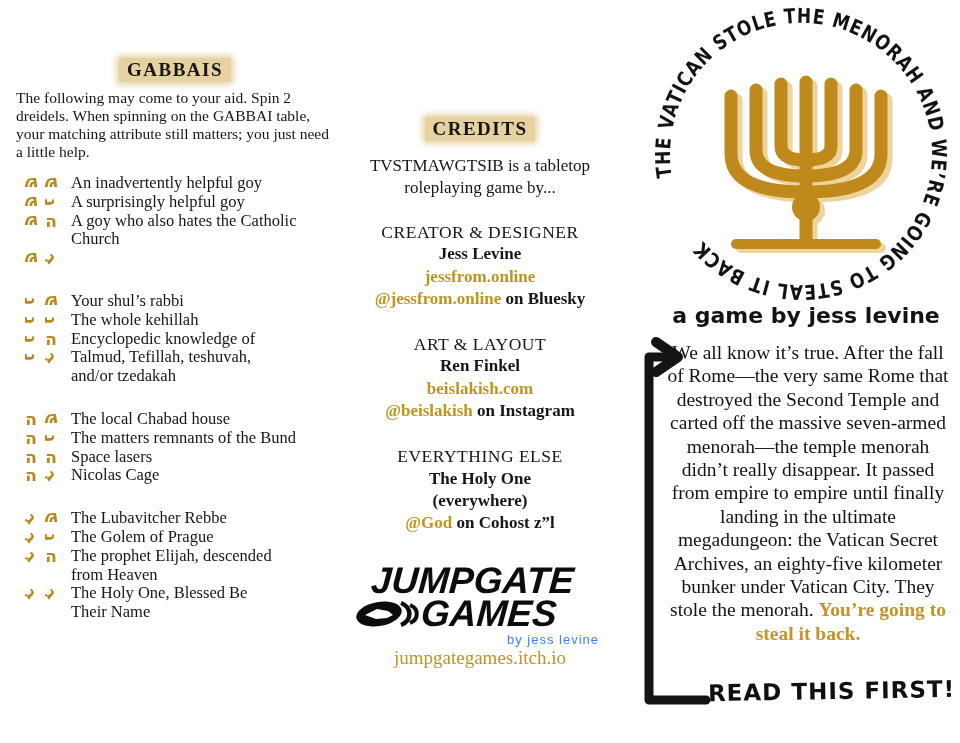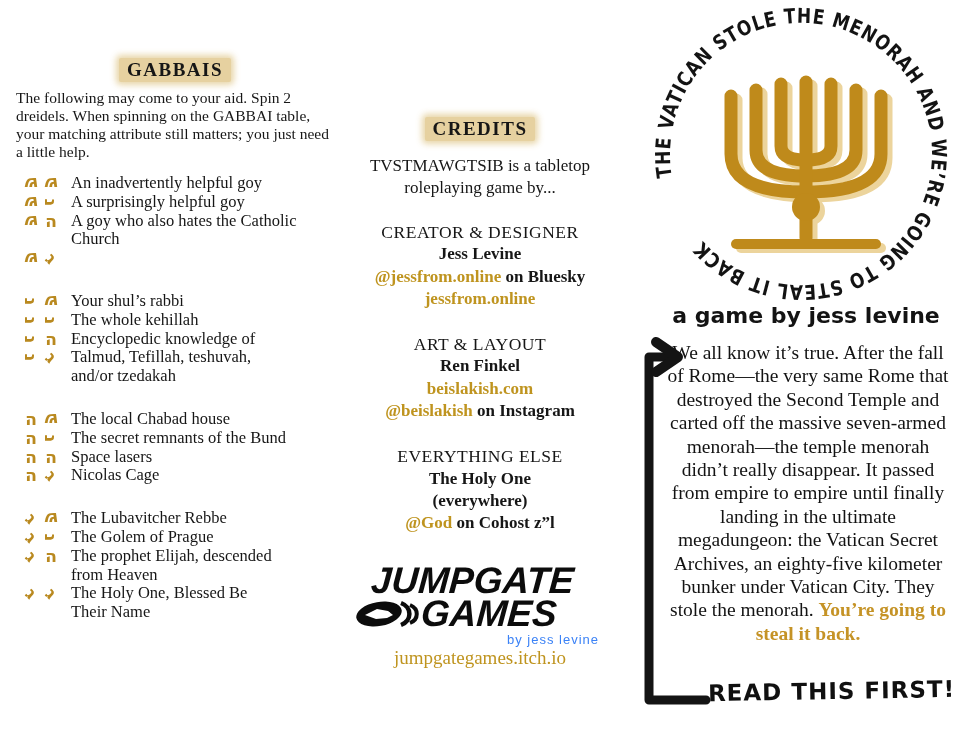--- a/index.html
+++ b/index.html
@@ -124,21 +124,21 @@
           <span class="gabbai-text">and/or tzedakah</span>
         </div>
       </div>
       <div class="gabbai-group">
         <div class="gabbai-line">
           <span class="gabbai-letters"><span class="lt rot-hey">ה</span><span class="lt rot-shin">ש</span></span>
           <span class="gabbai-text">The local Chabad house</span>
         </div>
         <div class="gabbai-line">
           <span class="gabbai-letters"><span class="lt rot-hey">ה</span><span class="lt rot-nun">נ</span></span>
-          <span class="gabbai-text">The secret remnants of the Bund</span>
+          <span class="gabbai-text">The matters remnants of the Bund</span>
         </div>
         <div class="gabbai-line">
           <span class="gabbai-letters"><span class="lt rot-hey">ה</span><span class="lt rot-hey">ה</span></span>
           <span class="gabbai-text">Space lasers</span>
         </div>
         <div class="gabbai-line">
           <span class="gabbai-letters"><span class="lt rot-hey">ה</span><span class="lt rot-gimel">ג</span></span>
           <span class="gabbai-text">Nicolas Cage</span>
         </div>
       </div>
@@ -173,22 +173,22 @@
 
 <div class="col-mid">
   <div>
     <span class="hl-title credits-title">CREDITS</span>
   </div>
   <div class="credits-tagline">TVSTMAWGTSIB is a tabletop roleplaying game by...</div>
   <div>
       <div class="credit-section">
         <div class="credit-heading">CREATOR &amp; DESIGNER</div>
         <div class="credit-line"><span>Jess Levine</span></div>
+        <div class="credit-line"><span class="link">jessfrom.online</span></div>
         <div class="credit-line"><span class="link">@jessfrom.online</span><span> on Bluesky</span></div>
-        <div class="credit-line"><span class="link">jessfrom.online</span></div>
       </div>
       <div class="credit-section">
         <div class="credit-heading">ART &amp; LAYOUT</div>
         <div class="credit-line"><span>Ren Finkel</span></div>
         <div class="credit-line"><span class="link">beislakish.com</span></div>
         <div class="credit-line"><span class="link">@beislakish</span><span> on Instagram</span></div>
       </div>
       <div class="credit-section">
         <div class="credit-heading">EVERYTHING ELSE</div>
         <div class="credit-line"><span>The Holy One</span></div>

